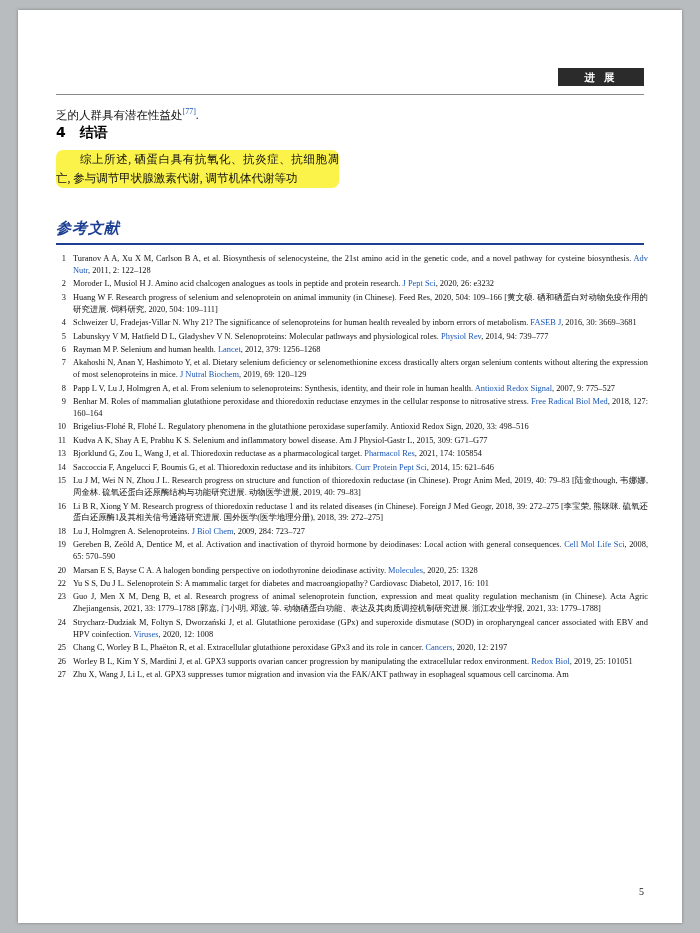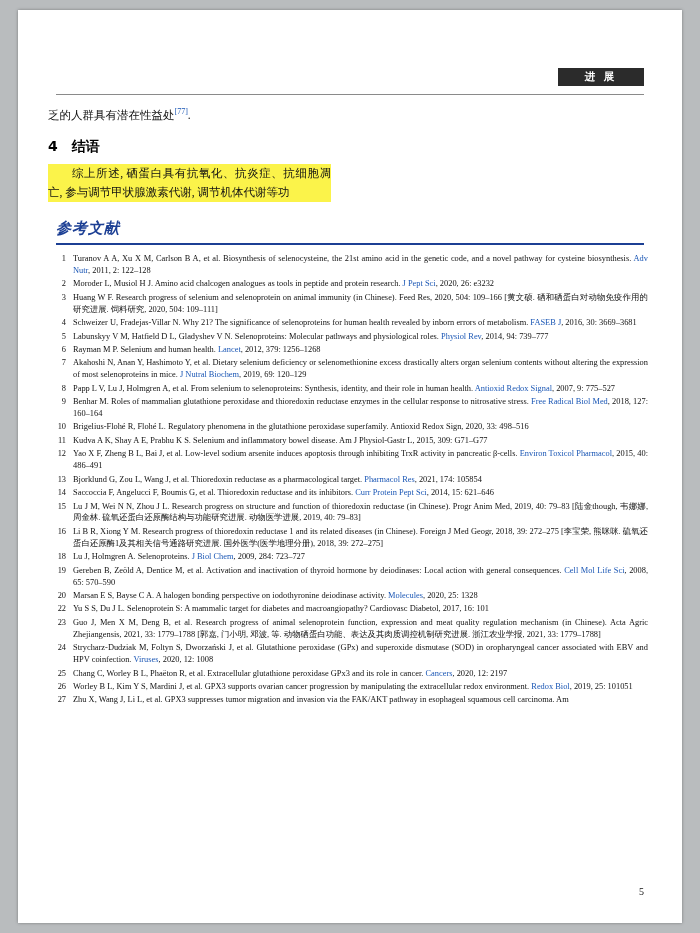--- a/index.html
+++ b/index.html
@@ -16,68 +16,67 @@
     width: 664px; height: 913px;
     background: #ffffff;
     box-shadow: 0 0 3px rgba(0,0,0,0.35);
   }
   .header-tab {
     position: absolute;
     right: 38px; top: 58px;
     width: 86px; height: 18px;
     background: #2b2b2b;
     color: #ffffff;
-    font-family: Liberation Serif, serif;
+    font-family: Liberation Sans, sans-serif;
     font-size: 10.5px;
     font-weight: bold;
     letter-spacing: 3px;
     text-align: center;
     line-height: 18px;
   }
   .rule {
     position: absolute;
     left: 38px; top: 84px;
     width: 588px; height: 1px;
     background: #8a8a8a;
   }
 
   
   .cols {
     position: absolute;
-    left: 30px; top: 96px;
+    left: 38px; top: 96px;
     width: 588px;
     display: flex;
     gap: 16px;
   }
   .col { width: 283px; }
 
   .tail-text {
     font-size: 11.5px;
     color: #111;
     line-height: 1.6;
   }
   sup { font-size: 8px; color: #1b57b5; }
 
   .sec-head {
-    margin-top: 14px;
     font-family: "DejaVu Sans", sans-serif;
     font-size: 14px;
     font-weight: bold;
     color: #000;
   }
   .sec-head .num { margin-right: 14px; }
 
   .body-par {
     margin-top: 8px;
     font-size: 11.5px;
     line-height: 1.62;
     text-align: justify;
     color: #111;
   }
-  .indent { text-indent: 24px; }
+  .indent { text-indent: 24px; border-radius: 7px; }
 
   .hl-yellow { background: #fbf34a; }
   .hl-yellow-soft { background: #fcf05a; }
 
   
   .ref-title {
     position: absolute;
     left: 38px; top: 209px;
     font-family: "DejaVu Sans", sans-serif;
     font-size: 15px;
@@ -186,24 +185,20 @@
       </div>
     <div class="ref">
         <div class="n">10</div>
         <div class="t"><span>Brigelius-Flohé R, Flohé L. Regulatory phenomena in the glutathione peroxidase superfamily. Antioxid Redox Sign, 2020, 33: 498–516</span><span class="jr"></span><span></span></div>
       </div>
     <div class="ref">
         <div class="n">11</div>
         <div class="t"><span>Kudva A K, Shay A E, Prabhu K S. Selenium and inflammatory bowel disease. Am J Physiol-Gastr L, 2015, 309: G71–G77</span><span class="jr"></span><span></span></div>
       </div>
     <div class="ref">
-        <div class="n">12</div>
-        <div class="t"><span>Yao X F, Zheng B L, Bai J, et al. Low-level sodium arsenite induces apoptosis through inhibiting TrxR activity in pancreatic β-cells. </span><span class="jr">Environ Toxicol Pharmacol</span><span>, 2015, 40: 486–491</span></div>
-      </div>
-    <div class="ref">
         <div class="n">13</div>
         <div class="t"><span>Bjorklund G, Zou L, Wang J, et al. Thioredoxin reductase as a pharmacological target. </span><span class="jr">Pharmacol Res</span><span>, 2021, 174: 105854</span></div>
       </div>
     <div class="ref">
         <div class="n">14</div>
         <div class="t"><span>Saccoccia F, Angelucci F, Boumis G, et al. Thioredoxin reductase and its inhibitors. </span><span class="jr">Curr Protein Pept Sci</span><span>, 2014, 15: 621–646</span></div>
       </div>
     <div class="ref">
         <div class="n">15</div>
         <div class="t"><span>Lu J M, Wei N N, Zhou J L. Research progress on structure and function of thioredoxin reductase (in Chinese). Progr Anim Med, 2019, 40: 79–83 [陆金though, 韦娜娜, 周金林. 硫氧还蛋白还原酶结构与功能研究进展. 动物医学进展, 2019, 40: 79–83]</span><span class="jr"></span><span></span></div>

